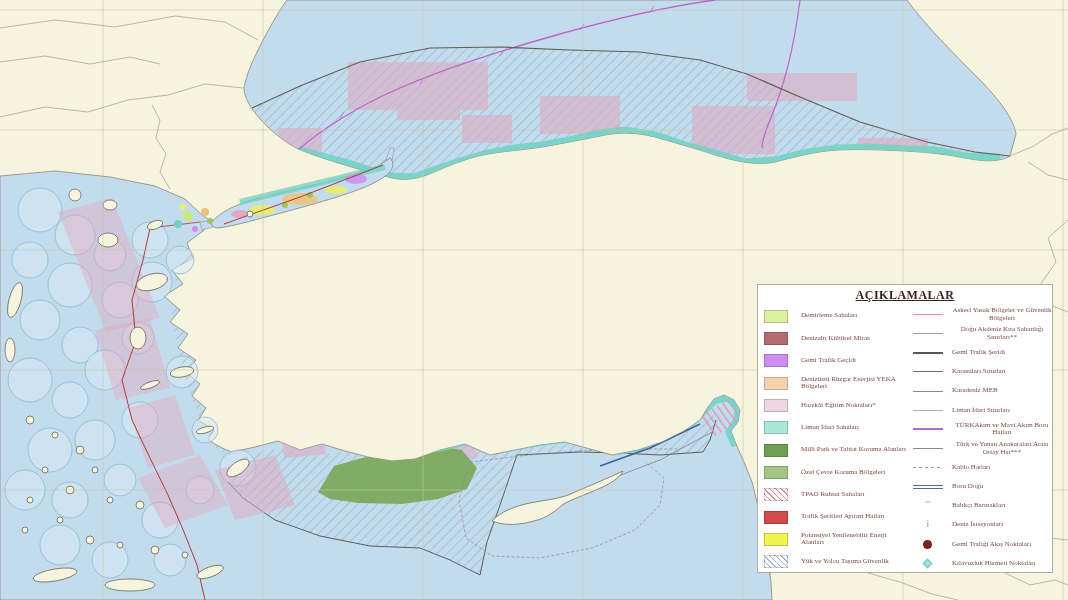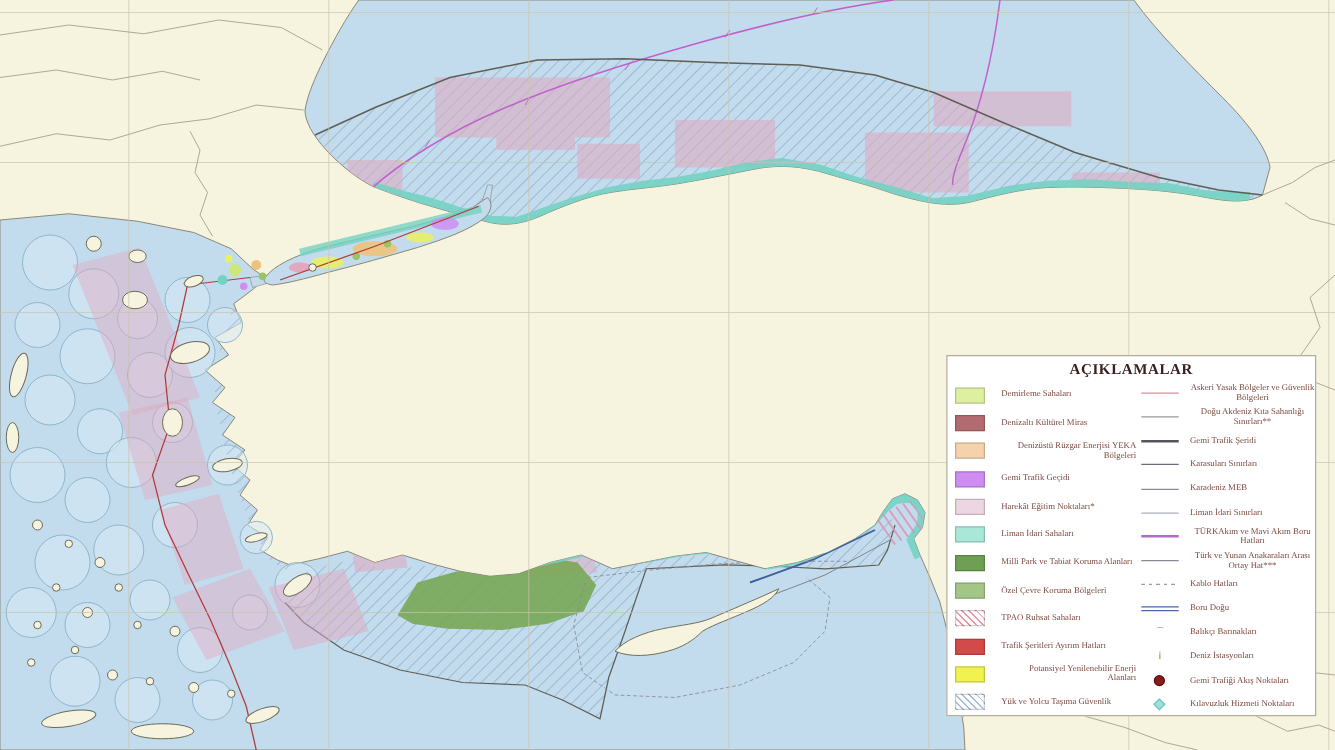--- a/index.html
+++ b/index.html
@@ -7,26 +7,26 @@
   #stage{position:relative;width:1068px;height:600px;background:var(--land,#f6f3de);}
   #map{position:absolute;left:0;top:0;}
   
   #legend{
     position:absolute;left:757px;top:284px;width:296px;height:289px;
     background:#ffffff;border:1px solid #b4ad9c;box-sizing:border-box;
     z-index:5;
   }
   #legend-title{
     text-align:center;font-weight:bold;font-size:12px;letter-spacing:.5px;
-    color:#3c2020;margin-top:3px;margin-bottom:2px;
+    color:#3c2020;text-decoration:underline;margin-top:3px;margin-bottom:2px;
     font-family:"Liberation Serif",serif;
   }
   #legend-cols{display:flex;width:100%;height:268px;}
   .lcol{display:flex;flex-direction:column;justify-content:space-around;}
-  #legend-left{width:152px;text-align:right;}
+  #legend-left{width:152px;}
   #legend-right{width:144px;}
   .lrow{display:flex;align-items:center;height:19px;}
   .swatch{width:24px;height:13px;margin-left:6px;flex:0 0 24px;
     border:0.5px solid rgba(0,0,0,.18);box-sizing:border-box;}
   .llabel{font-size:7px;color:#7d4a42;margin-left:13px;line-height:1.05;
     font-family:"Liberation Serif",serif;}
   .marker{width:30px;flex:0 0 30px;margin-left:4px;display:flex;justify-content:center;align-items:center;}
   .m-line{width:30px;}
   .m-dot{width:7px;height:7px;border-radius:50%;}
   .m-sym{font-size:8px;line-height:8px;font-family:"DejaVu Sans",sans-serif;}
@@ -249,26 +249,26 @@
     <div id="legend-left" class="lcol">
           <div class="lrow">
             <span class="swatch" style="background: rgb(220, 240, 160);"></span>
             <span class="llabel">Demirleme Sahaları</span>
           </div>
           <div class="lrow">
             <span class="swatch" style="background: rgb(178, 107, 112);"></span>
             <span class="llabel">Denizaltı Kültürel Miras</span>
           </div>
           <div class="lrow">
+            <span class="swatch" style="background: rgb(207, 141, 242);"></span>
+            <span class="llabel">Gemi Trafik Geçidi</span>
+          </div>
+          <div class="lrow">
             <span class="swatch" style="background: rgb(244, 210, 172);"></span>
             <span class="llabel">Denizüstü Rüzgar Enerjisi YEKA Bölgeleri</span>
-          </div>
-          <div class="lrow">
-            <span class="swatch" style="background: rgb(207, 141, 242);"></span>
-            <span class="llabel">Gemi Trafik Geçidi</span>
           </div>
           <div class="lrow">
             <span class="swatch" style="background: rgb(236, 214, 226);"></span>
             <span class="llabel">Harekât Eğitim Noktaları*</span>
           </div>
           <div class="lrow">
             <span class="swatch" style="background: rgb(169, 232, 216);"></span>
             <span class="llabel">Liman İdari Sahaları</span>
           </div>
           <div class="lrow">

